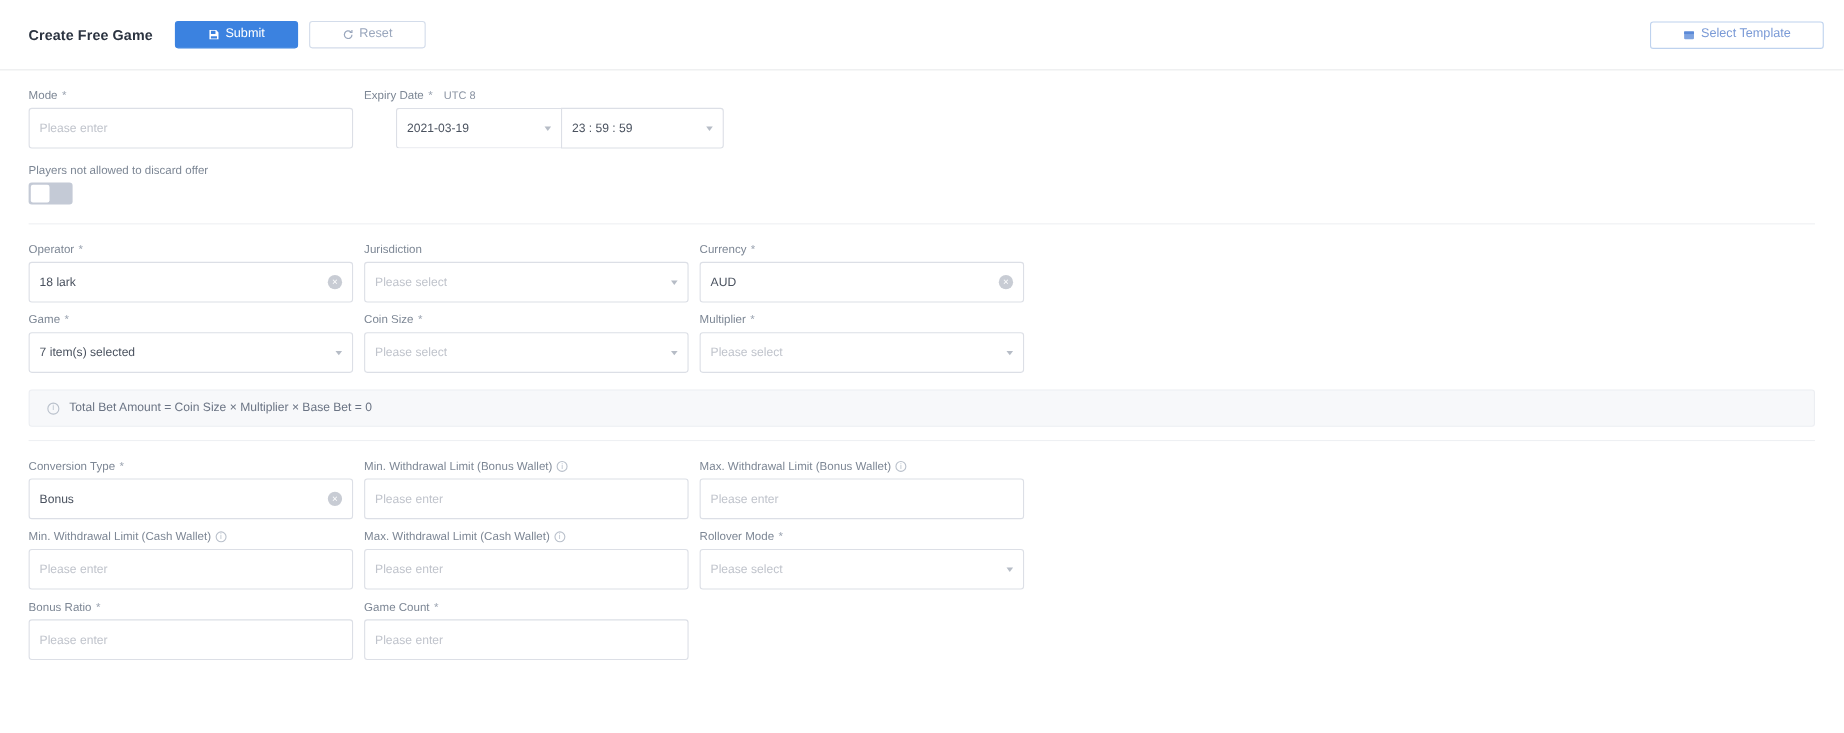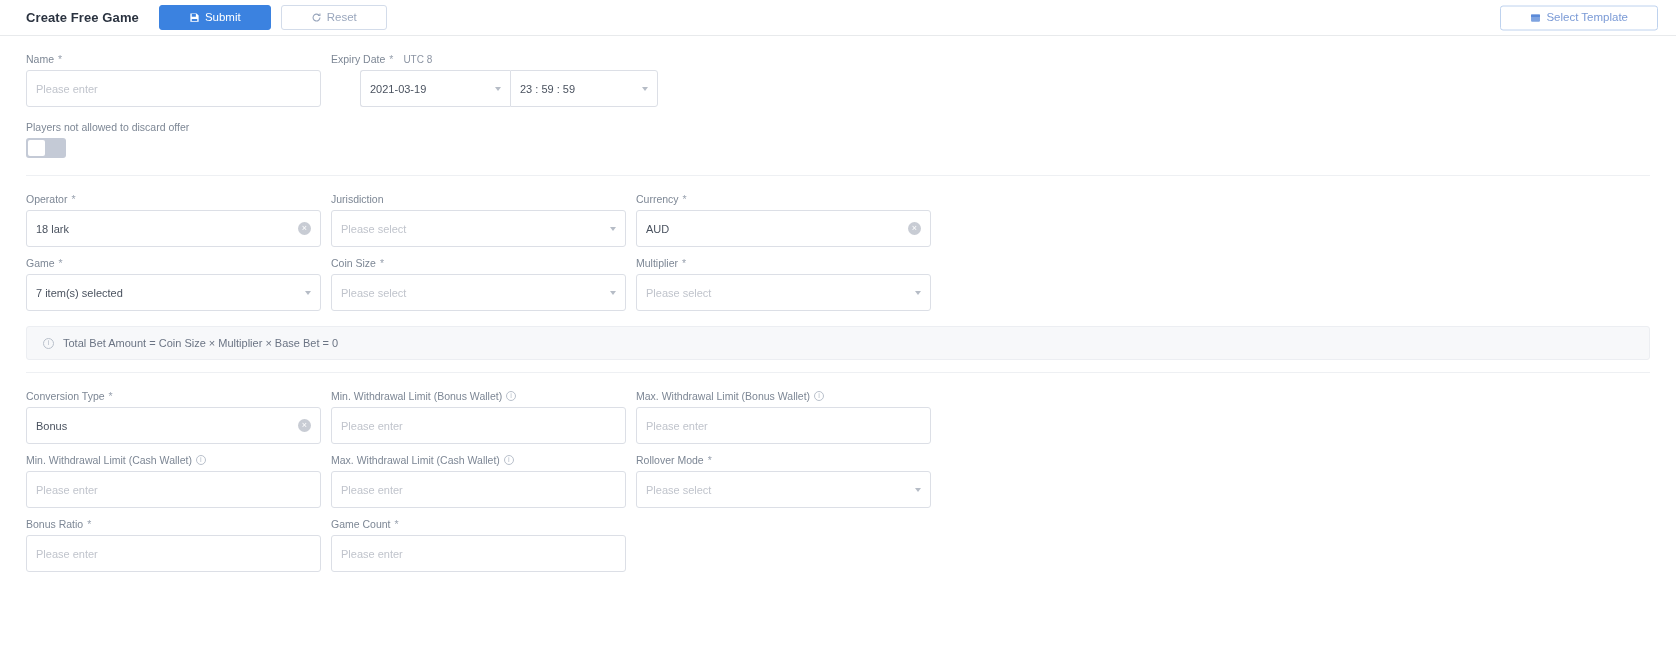--- a/index.html
+++ b/index.html
@@ -7,21 +7,21 @@
     width: 1676px; height: 666px;
     background: #ffffff;
     font-family: "Liberation Sans", sans-serif;
     color: #303133;
     overflow: hidden;
   }
   .page { width: 1676px; height: 666px; position: relative; background: #fff; }
 
   
   .header {
-    height: 36px;
+    height: 64px;
     display: flex; align-items: center;
     padding: 0 26px;
     border-bottom: 1px solid #e8eaec;
     background: #fff;
     position: relative;
   }
   .header-title {
     font-size: 13px; font-weight: bold; color: #2b3340;
     letter-spacing: .1px; white-space: nowrap;
   }
@@ -140,21 +140,21 @@
     </div>
   </div>
 
   <div class="body">
 
     <div class="section">
       <div class="row">
 
         <div class="col">
           <div class="lbl">
-            <span>Name</span>
+            <span>Mode</span>
             <span class="req">*</span>
           </div>
           <div class="field">
             <span class="ph">Please enter</span>
           </div>
         </div>
 
         <div class="col wide">
           <div class="lbl">
             <span>Expiry Date</span>

